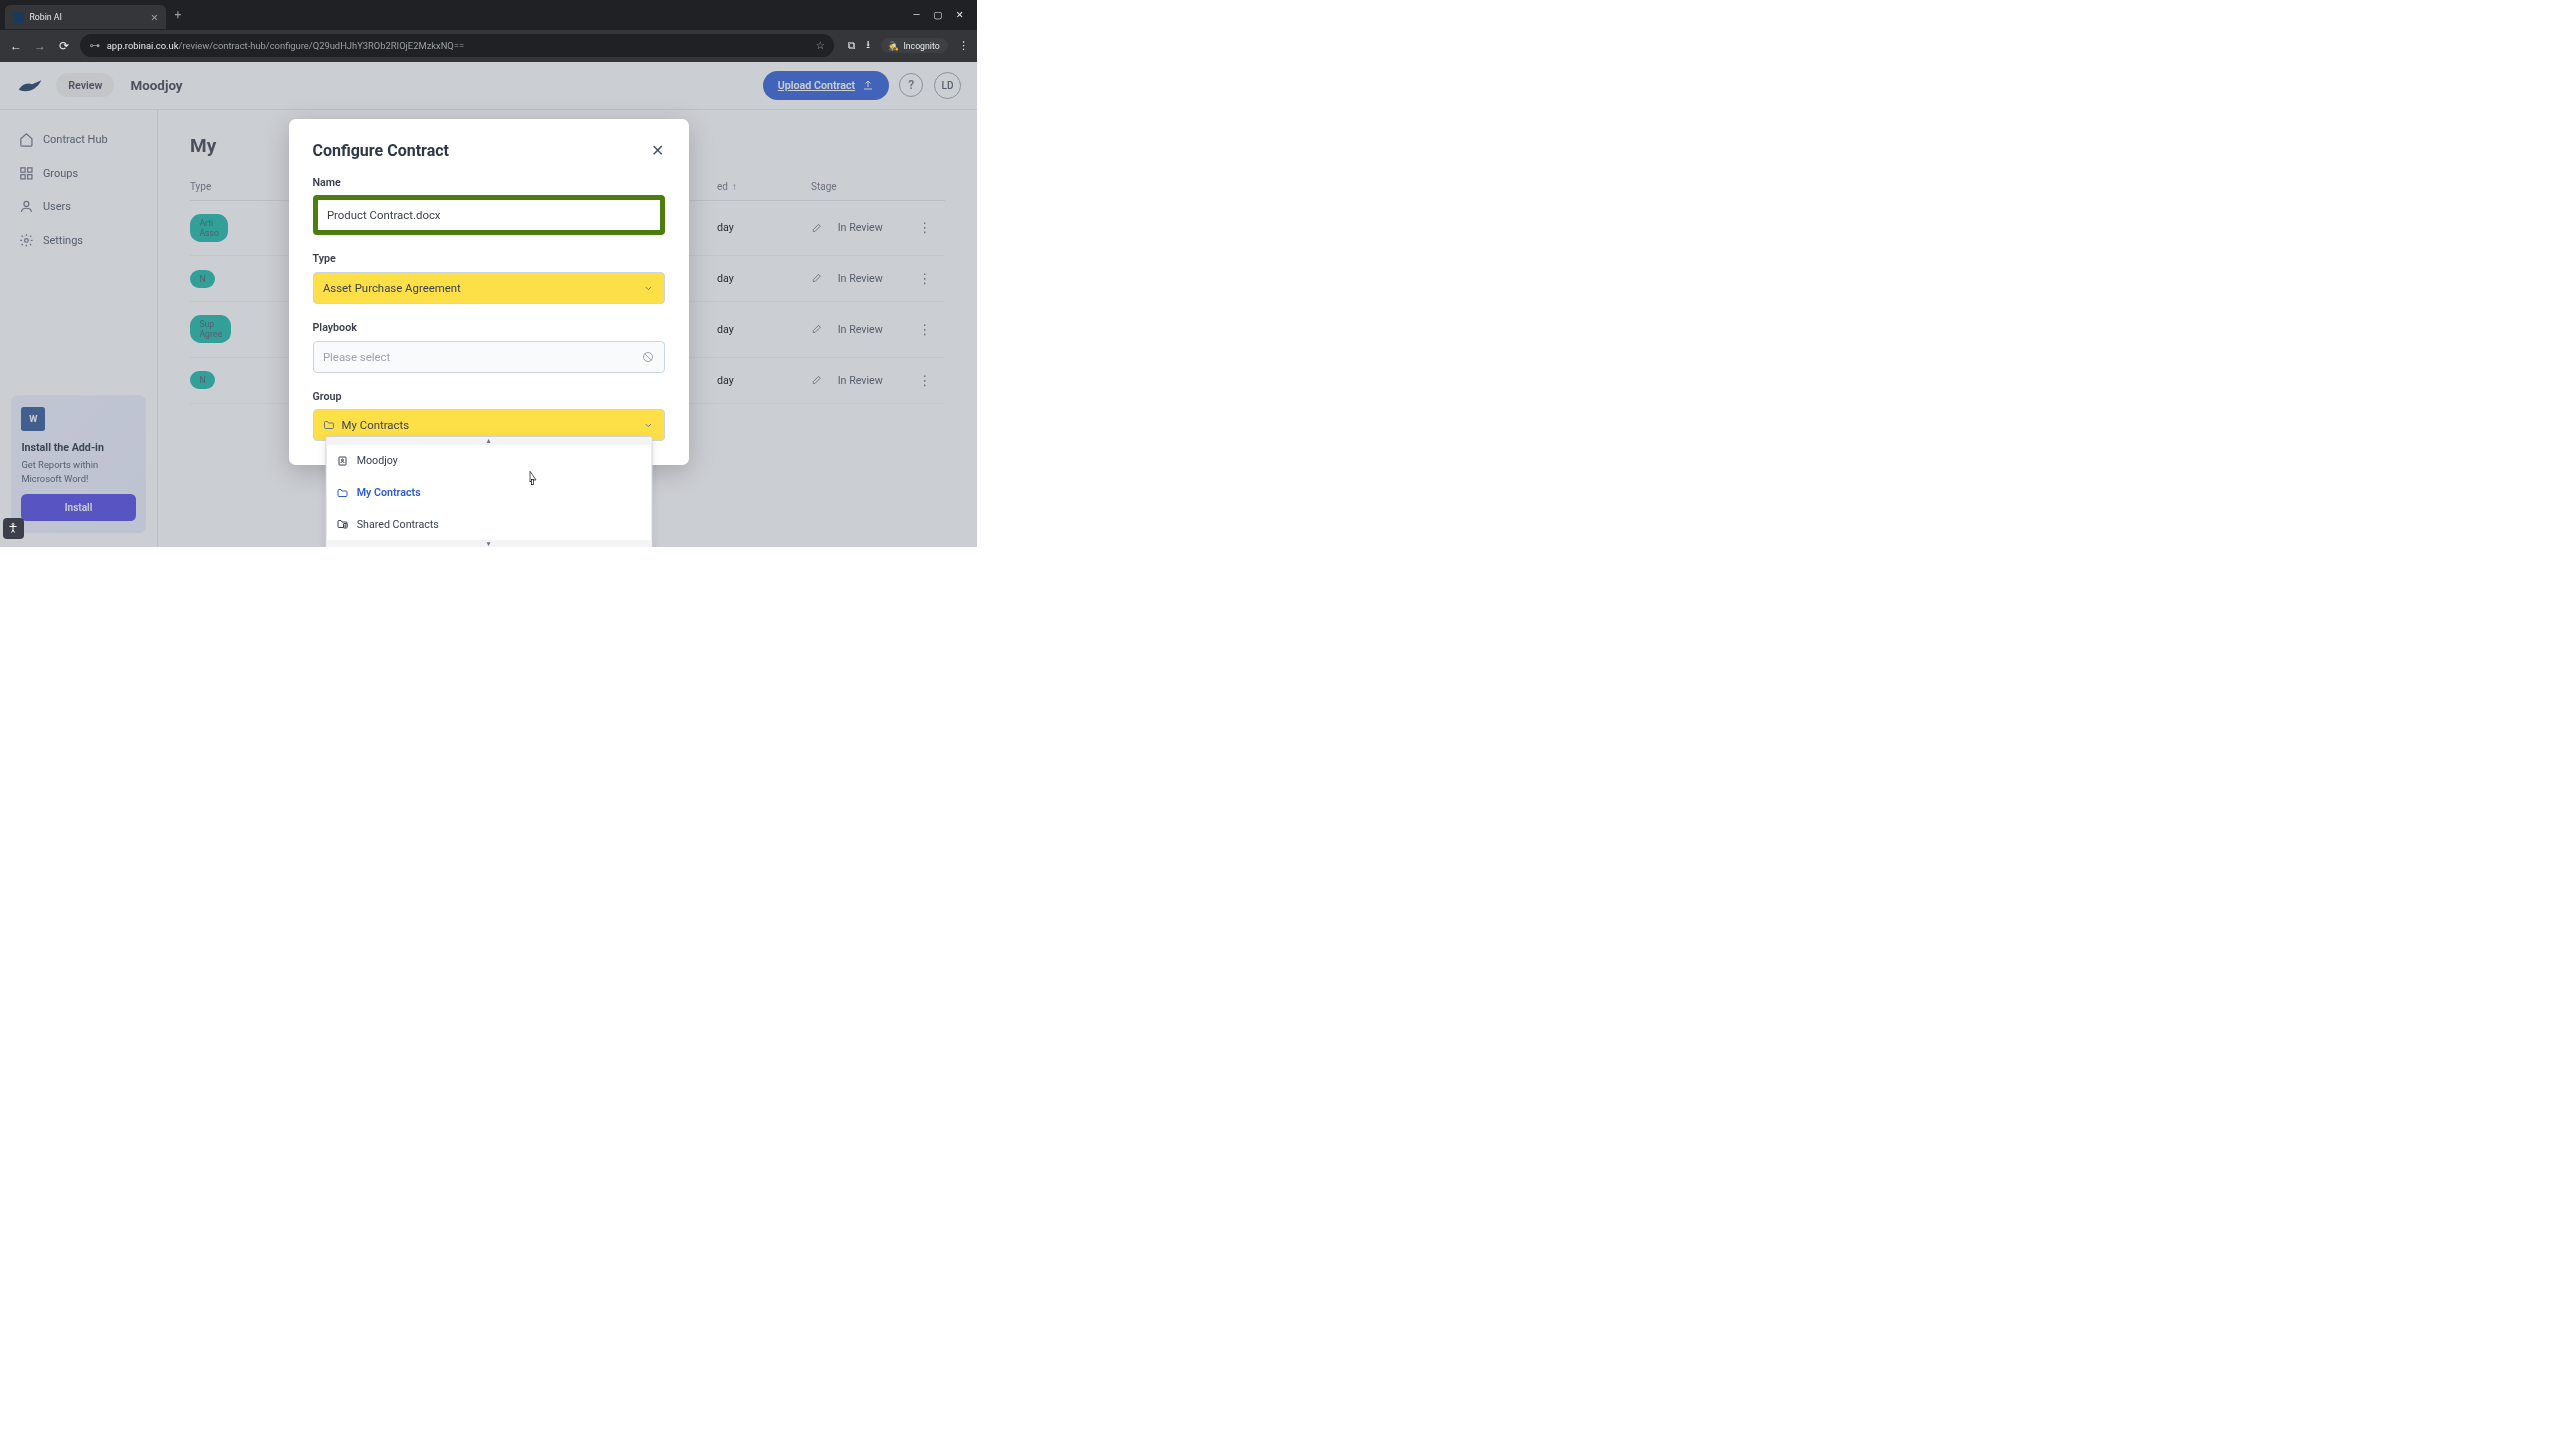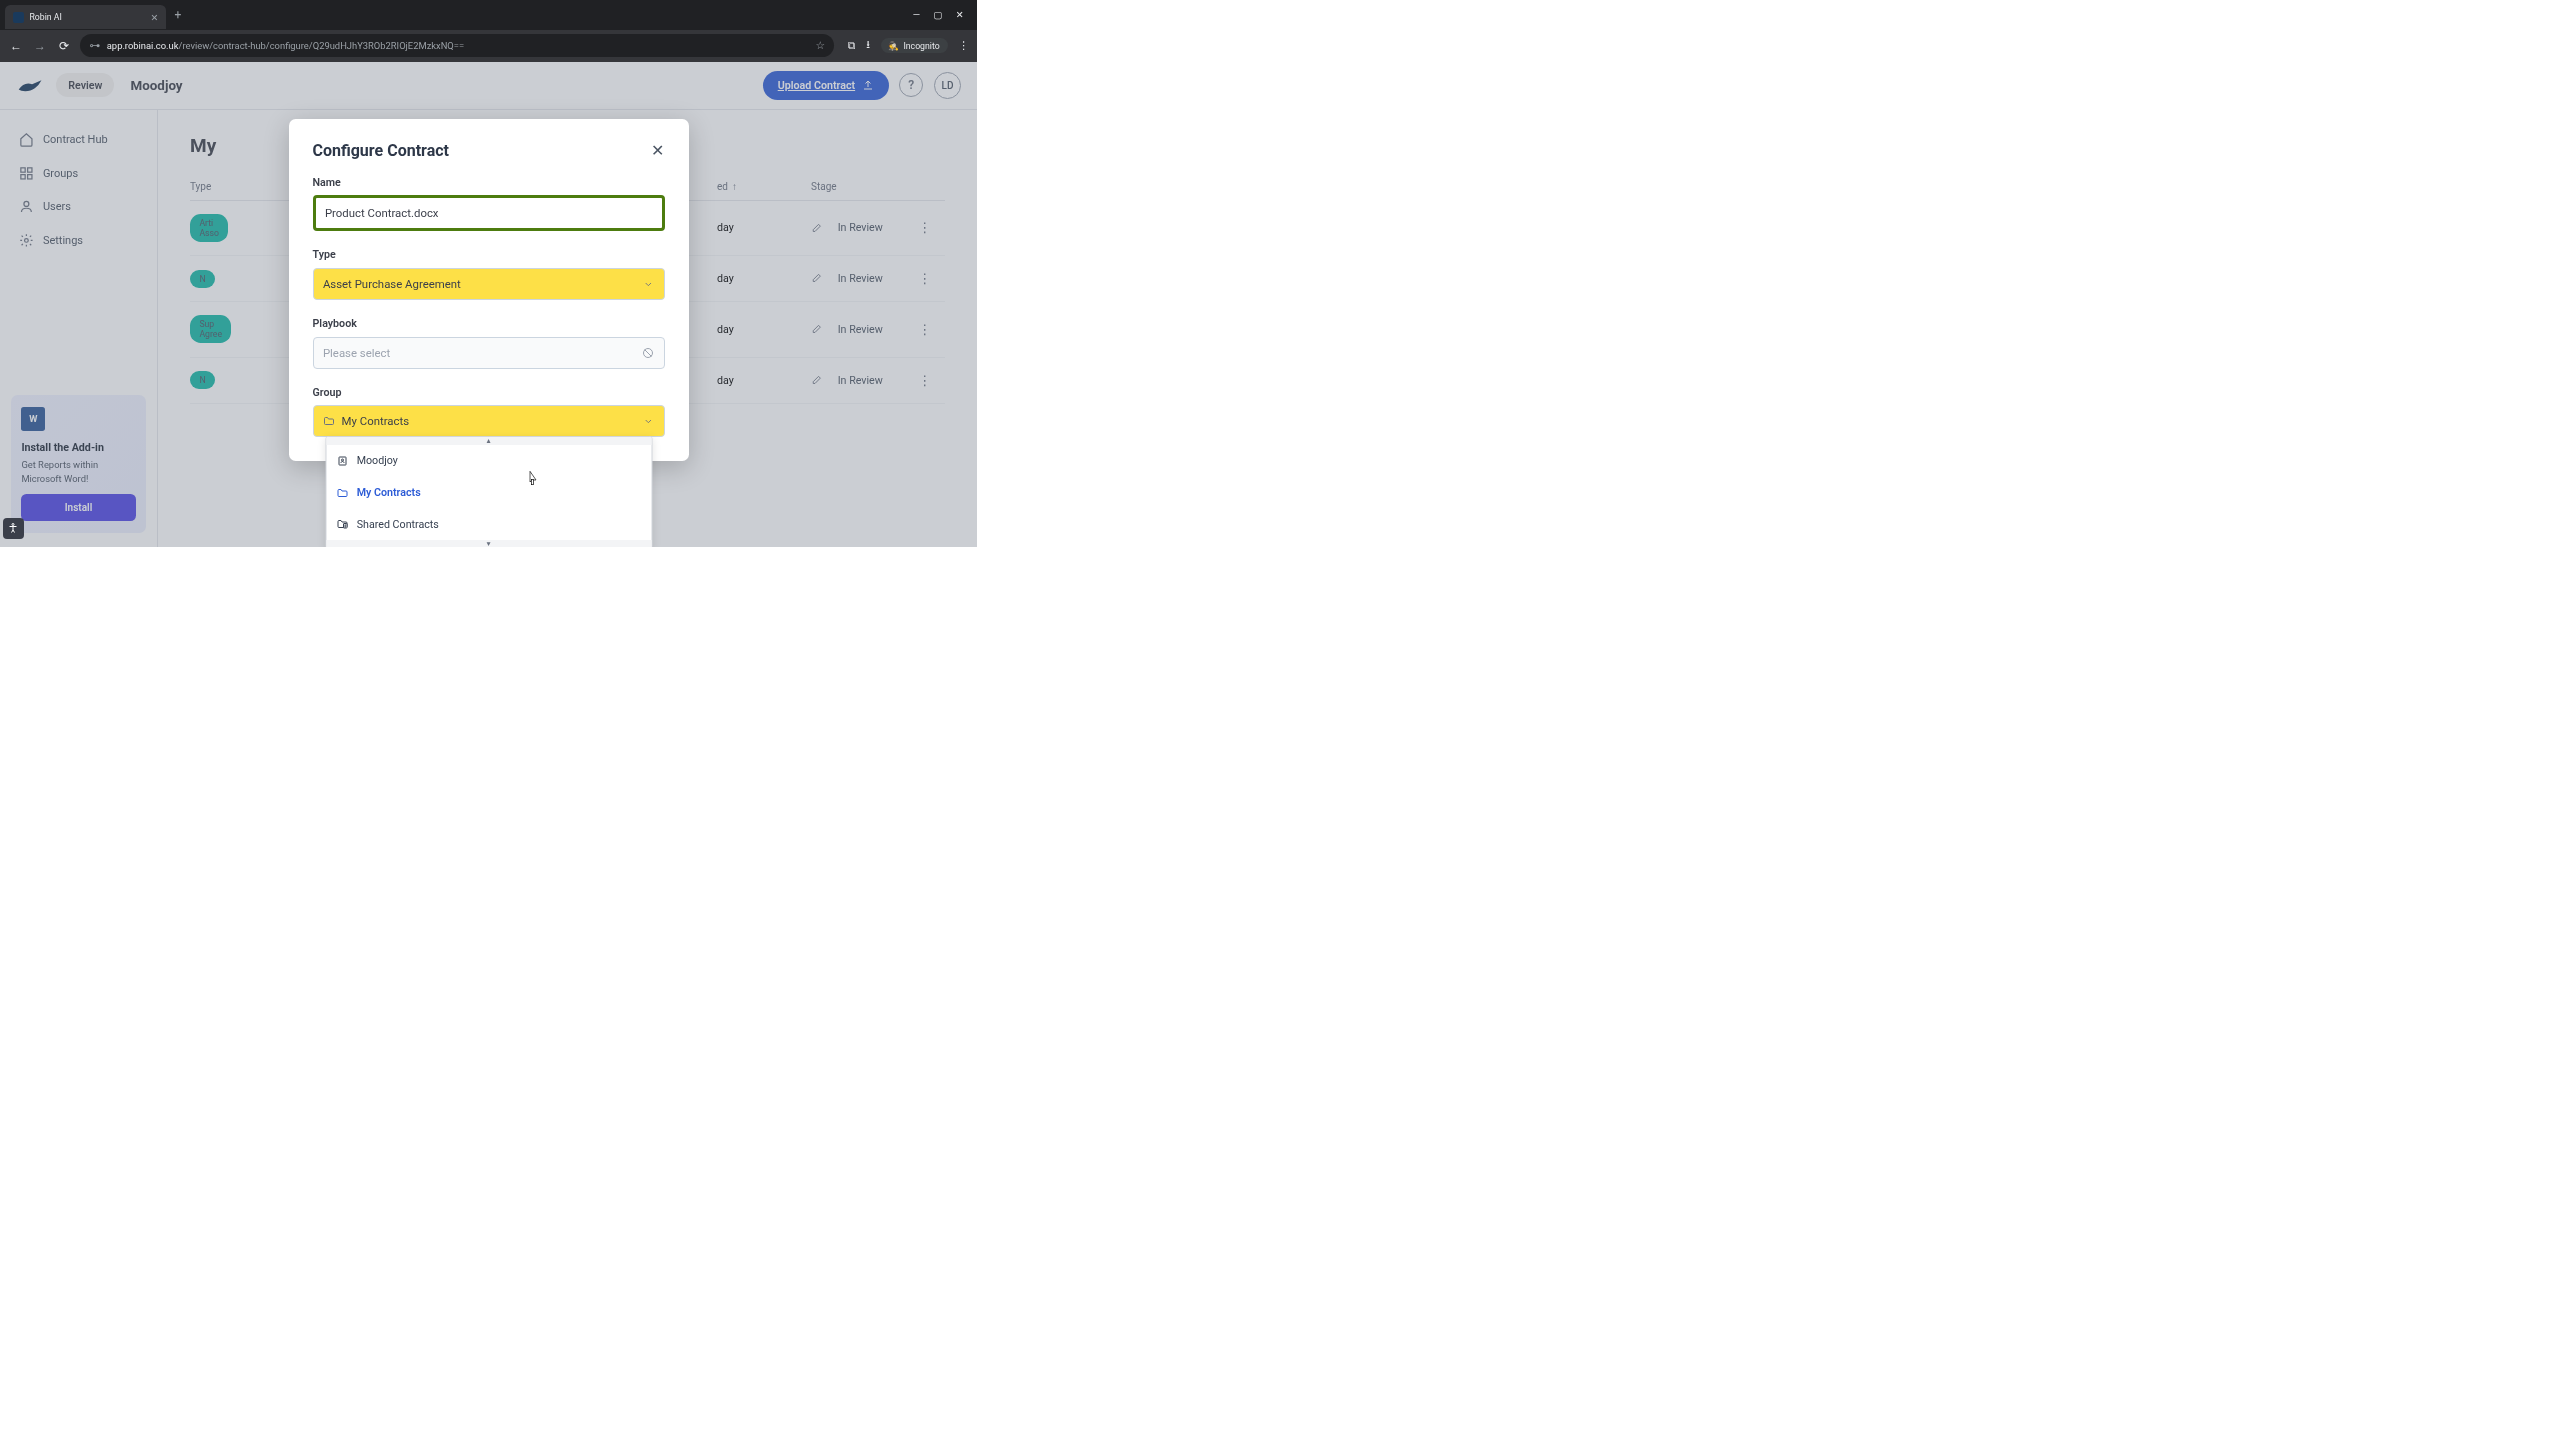--- a/index.html
+++ b/index.html
@@ -60,21 +60,21 @@
 .more-btn { color: #6b7280; font-size: 13.4px; cursor: pointer; }
 
 
 .overlay { position: absolute; top: 62px; left: 0; right: 0; bottom: 0; background: rgba(107,114,128,0.35); }
 .modal { position: absolute; top: 119px; left: 50%; transform: translateX(-50%); width: 400px; background: #fff; border-radius: 6.7px; box-shadow: 0 6.7px 27px rgba(0,0,0,0.2); padding: 21.5px 24px 24px; z-index: 10; }
 .modal-header { display: flex; justify-content: space-between; align-items: center; margin-bottom: 16px; }
 .modal-title { font-size: 16px; font-weight: 700; color: #2d3748; }
 .modal-close { font-size: 16px; color: #4b5563; cursor: pointer; background: none; border: none; }
 .field-label { font-size: 10.7px; font-weight: 600; color: #3b3f4a; margin-bottom: 6.7px; display: block; }
 .field-group { margin-bottom: 17px; }
-.text-input { width: 100%; border: 3px solid #4d7c0f; border-radius: 4px; padding: 8px 9.4px; font-size: 11.4px; color: #3b3f4a; }
+.text-input { width: 100%; border: 5px solid #4d7c0f; border-radius: 4px; padding: 8px 9.4px; font-size: 11.4px; color: #3b3f4a; }
 .select-input { width: 100%; border: 1px solid #cbd5e0; border-radius: 4px; padding: 8px 9.4px; font-size: 11.4px; color: #3b3f4a; display: flex; justify-content: space-between; align-items: center; cursor: pointer; background: #fde047; }
 .select-input.disabled { background: #f9fafb; color: #9ca3af; cursor: not-allowed; }
 .select-input .chevron { color: #6b7280; }
 .select-with-icon { display: flex; align-items: center; gap: 6.7px; }
 
 
 .dropdown { position: absolute; top: 436px; left: 50%; transform: translateX(-50%); width: 327px; background: #fff; border: 0.7px solid #d1d5db; border-radius: 2.7px; box-shadow: 0 2.7px 8px rgba(0,0,0,0.1); z-index: 20; }
 .dropdown-inner { max-height: 99px; overflow-y: scroll; }
 .dropdown-item { display: flex; align-items: center; gap: 8px; padding: 9.4px 10.7px; font-size: 10.7px; cursor: pointer; color: #374151; }
 .dropdown-item.selected { color: #2d5cd6; font-weight: 600; }

